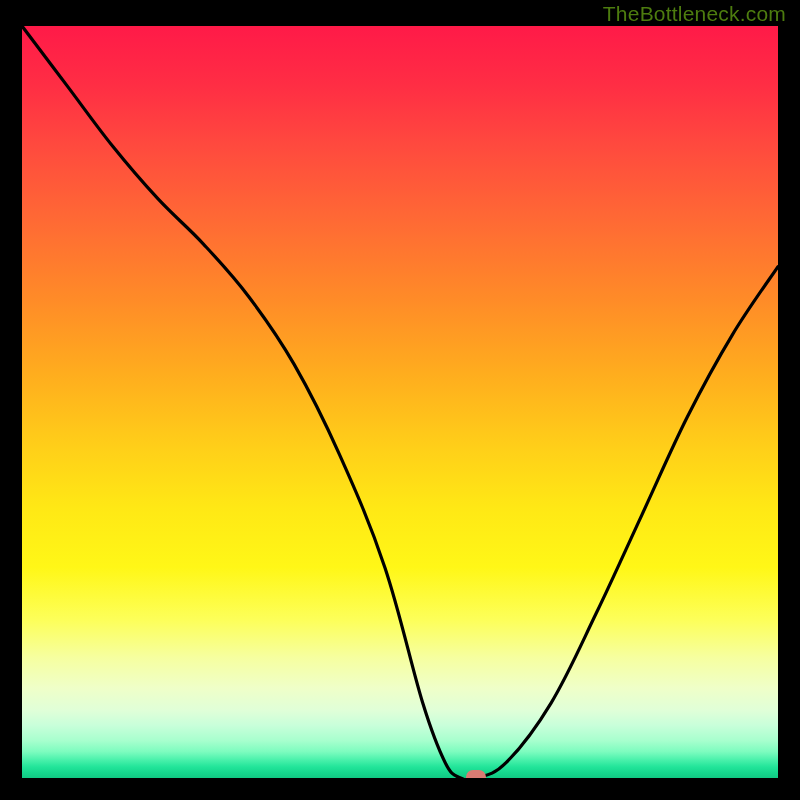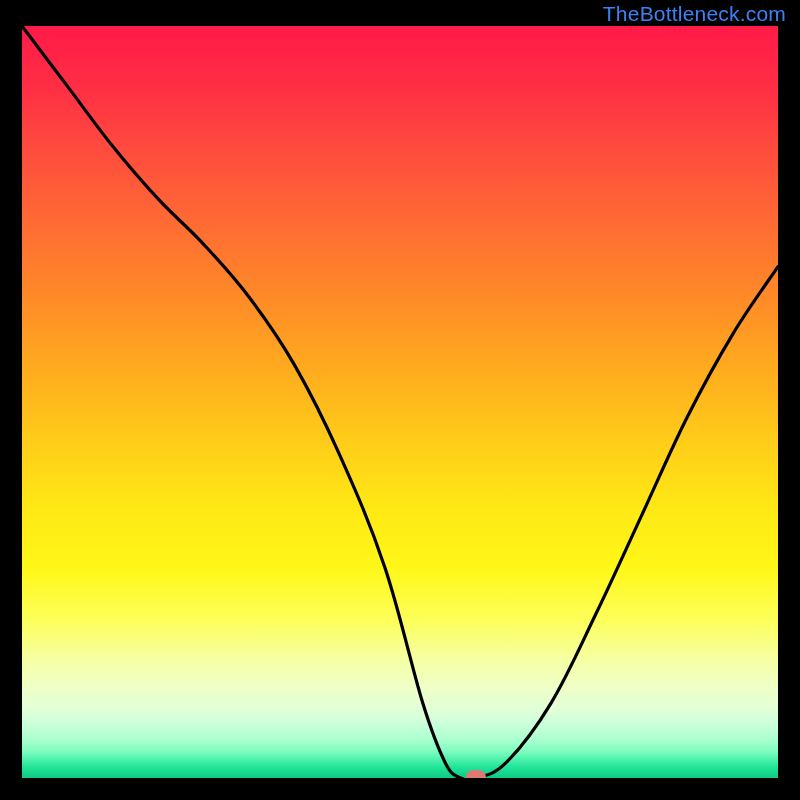--- a/index.html
+++ b/index.html
@@ -14,21 +14,21 @@
   .frame {
     position: relative;
     width: 800px;
     height: 800px;
     background: #000;
   }
   .watermark {
     position: absolute;
     top: 2px;
     right: 14px;
-    color: #3b82f6;
+    color: #4d7c0f;
     font-size: 21px;
     font-weight: 500;
     letter-spacing: 0.2px;
     z-index: 10;
   }
   .plot {
     position: absolute;
     left: 22px;
     top: 26px;
     width: 756px;

